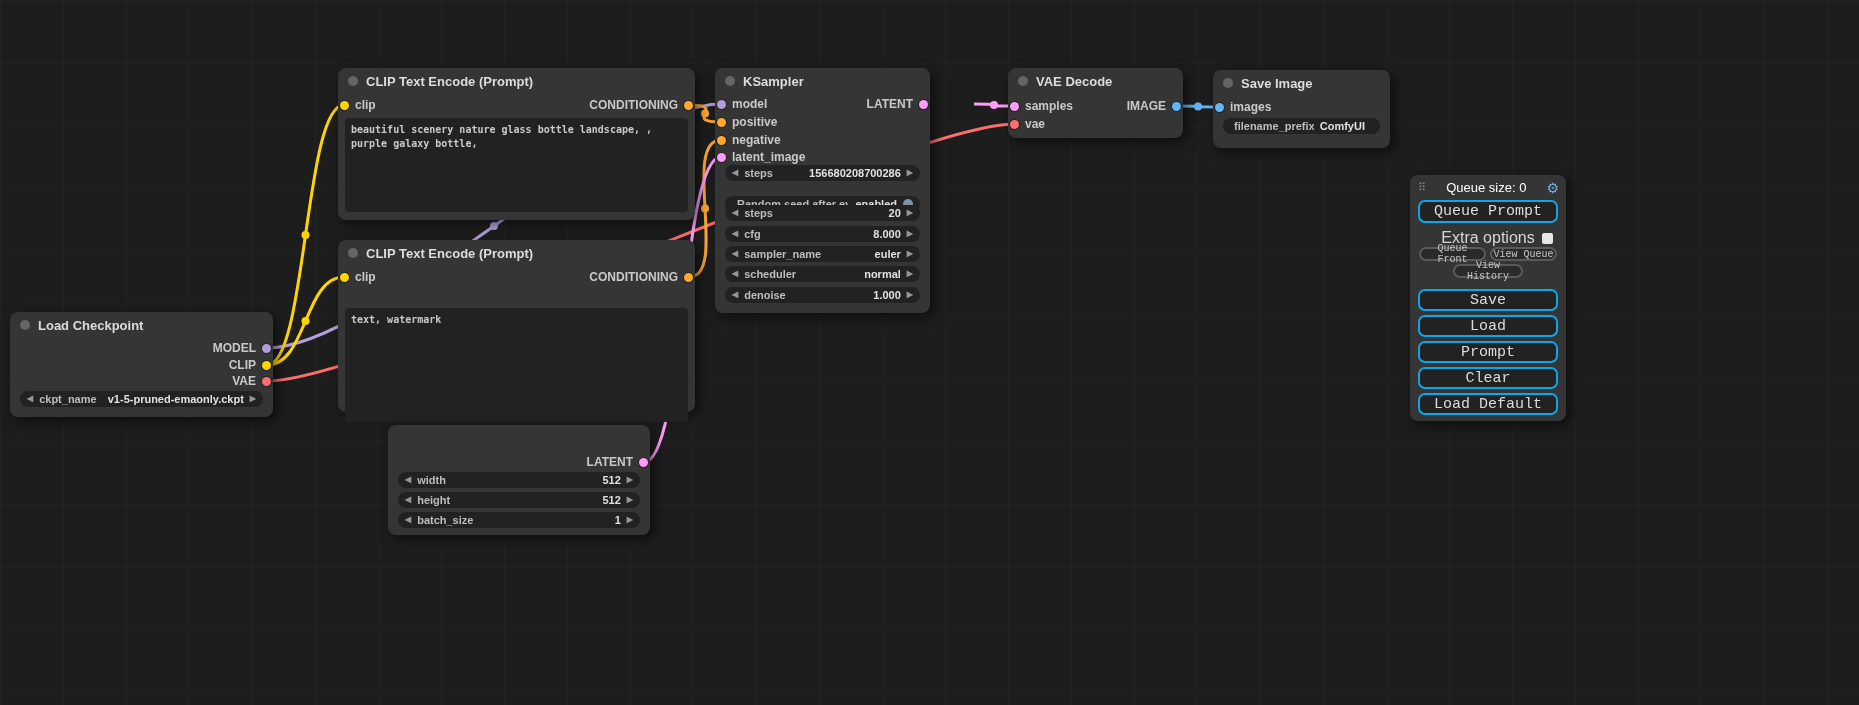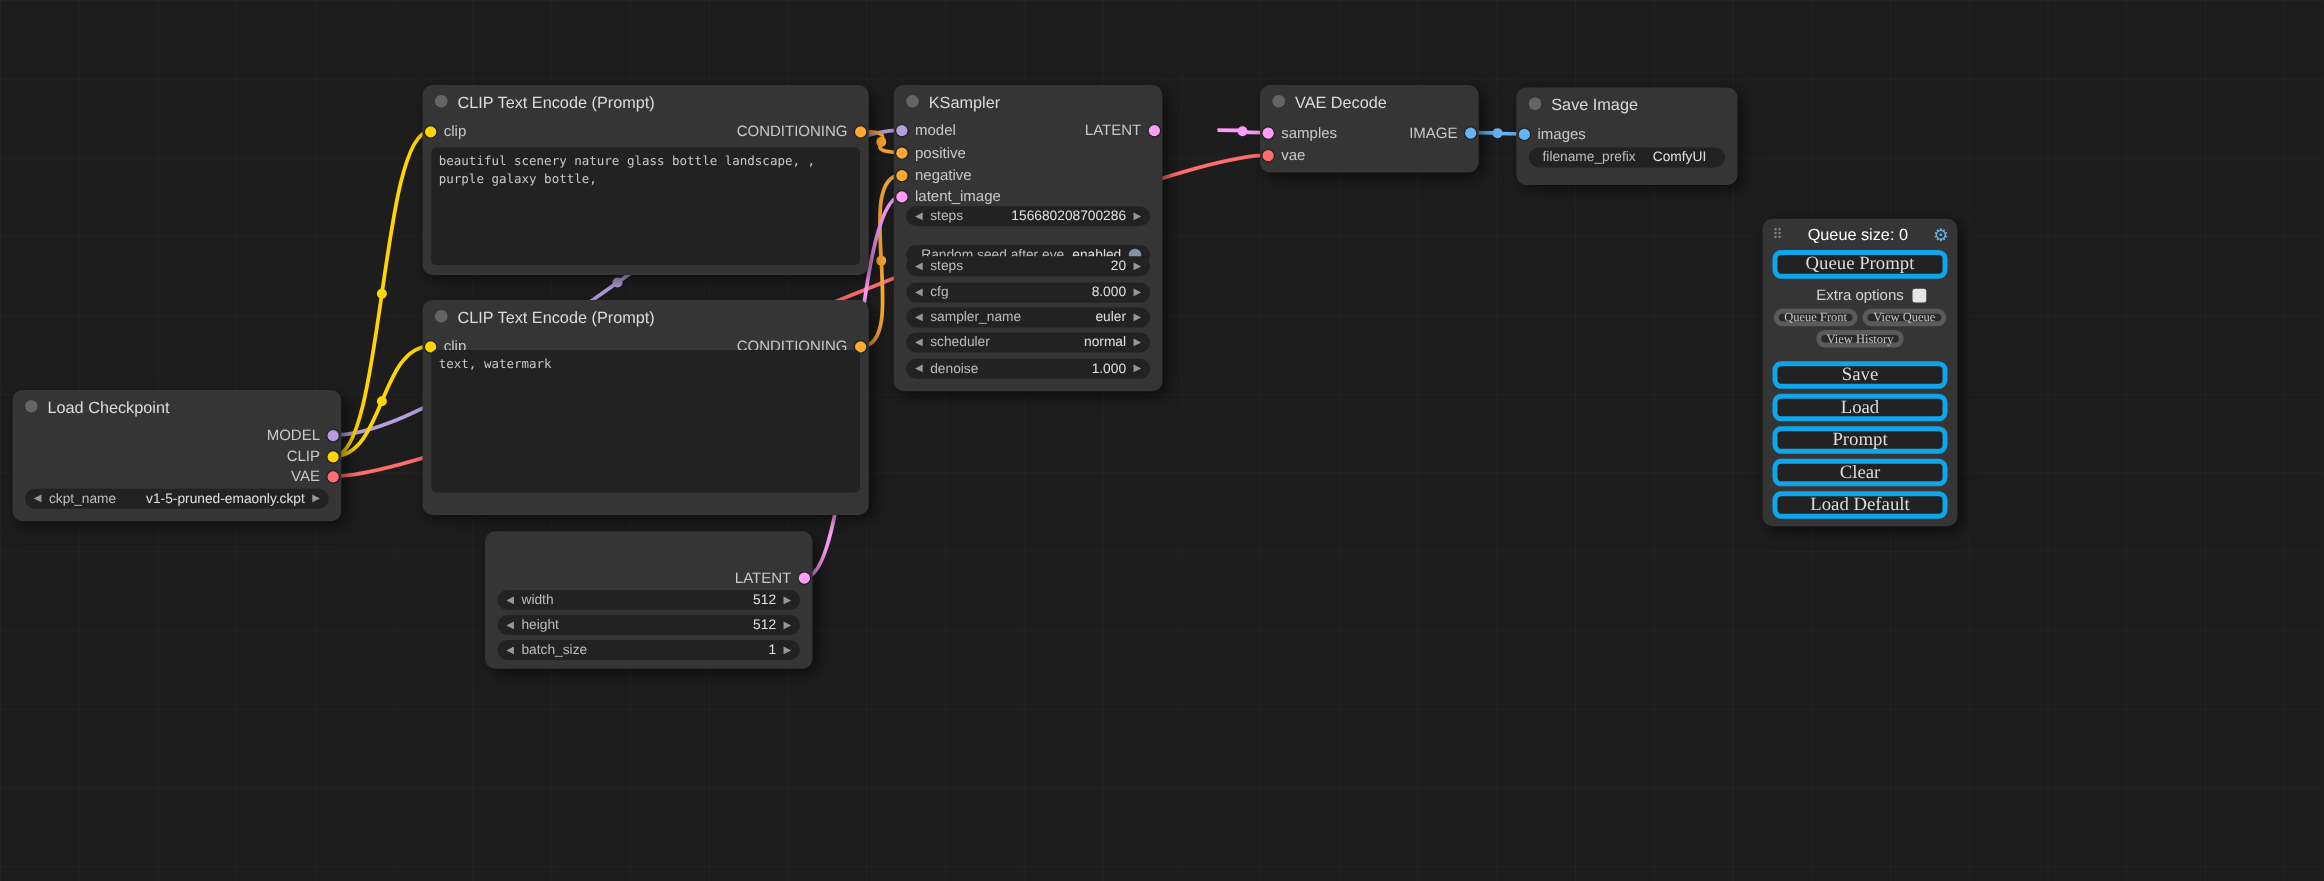--- a/index.html
+++ b/index.html
@@ -16,21 +16,21 @@
       linear-gradient(rgba(255,255,255,0.025) 1px, transparent 1px),
       linear-gradient(90deg, rgba(255,255,255,0.025) 1px, transparent 1px);
     background-size:63px 63px;
   }
   #wires { position:absolute; left:0; top:0; z-index:1; pointer-events:none; }
 
   .node {
     position:absolute; z-index:2;
     background:#353535; border-radius:8px;
     box-shadow:4px 4px 12px rgba(0,0,0,.55);
-    color:#c8c8c8; font-size:12px;
+    color:#c8c8c8; font-size:12px;font-weight:bold;
   }
   .ntitle { display:flex; align-items:center; gap:8px; height:26px; padding:0 10px; color:#dcdcdc; font-size:13px; }
   .ndot { width:10px; height:10px; border-radius:50%; background:#656565; flex:none; }
   .slot { position:absolute; height:14px; display:flex; align-items:center; gap:6px; font-size:12px; color:#c9c9c9; }
   .slot.in  { left:2px; }
   .slot.out { right:2px; }
   .pdot { width:9px; height:9px; border-radius:50%; flex:none; box-shadow:0 0 0 1px rgba(0,0,0,.35); }
   .widget {
     position:absolute; left:10px; right:10px; height:16px;
     background:#222; border-radius:8px;
@@ -51,28 +51,28 @@
   .qpanel {
     position:absolute; left:1410px; top:175px; width:156px; height:246px; z-index:3;
     background:#353535; border-radius:8px; box-shadow:4px 4px 12px rgba(0,0,0,.55);
     color:#d8d8d8;
   }
   .qhead { position:absolute; top:4px; left:8px; right:7px; height:17px; display:flex; align-items:center; justify-content:space-between; }
   .qdrag { color:#8a8a8a; font-size:11px; cursor:grab; }
   .qsize { font-size:13px; color:#ffffff; }
   .qgear { color:#6ab0e3; font-size:14px; cursor:pointer; }
   button {
-    font-family:Liberation Serif, serif; position:absolute;
-    background:#222; border:4px solid #0ea5e9; color:#dcdcdc;
+    font-family:Liberation Mono, monospace; position:absolute;
+    background:#222; border:2px solid #0ea5e9; color:#dcdcdc;
     border-radius:7px; cursor:pointer;
-    display:flex; align-items:center; justify-content:center; padding:0;text-align:right;
+    display:flex; align-items:center; justify-content:center; padding:0;
   }
   .qbtn.big { left:8px; right:8px; height:22px; font-size:15px; }
   .qbtn.small { height:14px; font-size:10px; border-radius:8px; color:#c6c6c6; background:#2a2a2a; border-color:#5a5a5a; }
-  .qextra { position:absolute; top:54px; left:18px; right:0; display:flex; align-items:center; justify-content:center; gap:7px; font-size:12px; color:#d5d5d5; }
+  .qextra { position:absolute; top:54px; left:18px; right:0; display:flex; align-items:center; justify-content:center; gap:7px; font-size:16px; color:#d5d5d5; }
   .qcheck { width:11px; height:11px; background:#e6e6e6; border-radius:2px; display:inline-block; cursor:pointer; }
 </style>
 </head>
 <body>
 
 <div class="canvas"></div>
 
 <svg id="wires" width="1859" height="705">
     <path d="M267,348 C377,348 611,104 721,104" stroke="#b39ddb" stroke-width="3" fill="none"></path>
     <circle cx="494" cy="226" r="4" fill="#b39ddb"></circle>
@@ -141,21 +141,21 @@
     <span>CLIP Text Encode (Prompt)</span>
   </div>
   <div class="slot in" style="top:30px">
     <span class="pdot" style="background: rgb(255, 213, 0);"></span>
     <span>clip</span>
   </div>
   <div class="slot out" style="top:30px">
     <span>CONDITIONING</span>
     <span class="pdot" style="background: rgb(255, 169, 49);"></span>
   </div>
-  <div class="ta" style="top:40px;height:114px">text, watermark</div>
+  <div class="ta" style="top:68px;height:114px">text, watermark</div>
 </div>
 
 <div class="node" style="left:388px;top:425px;width:262px;height:110px">
   <div class="slot out" style="top:30px">
     <span>LATENT</span>
     <span class="pdot" style="background: rgb(255, 156, 249);"></span>
   </div>
   <div class="widget" style="top:47px">
     <span class="arr">◀</span>
     <span class="wl">width</span>

